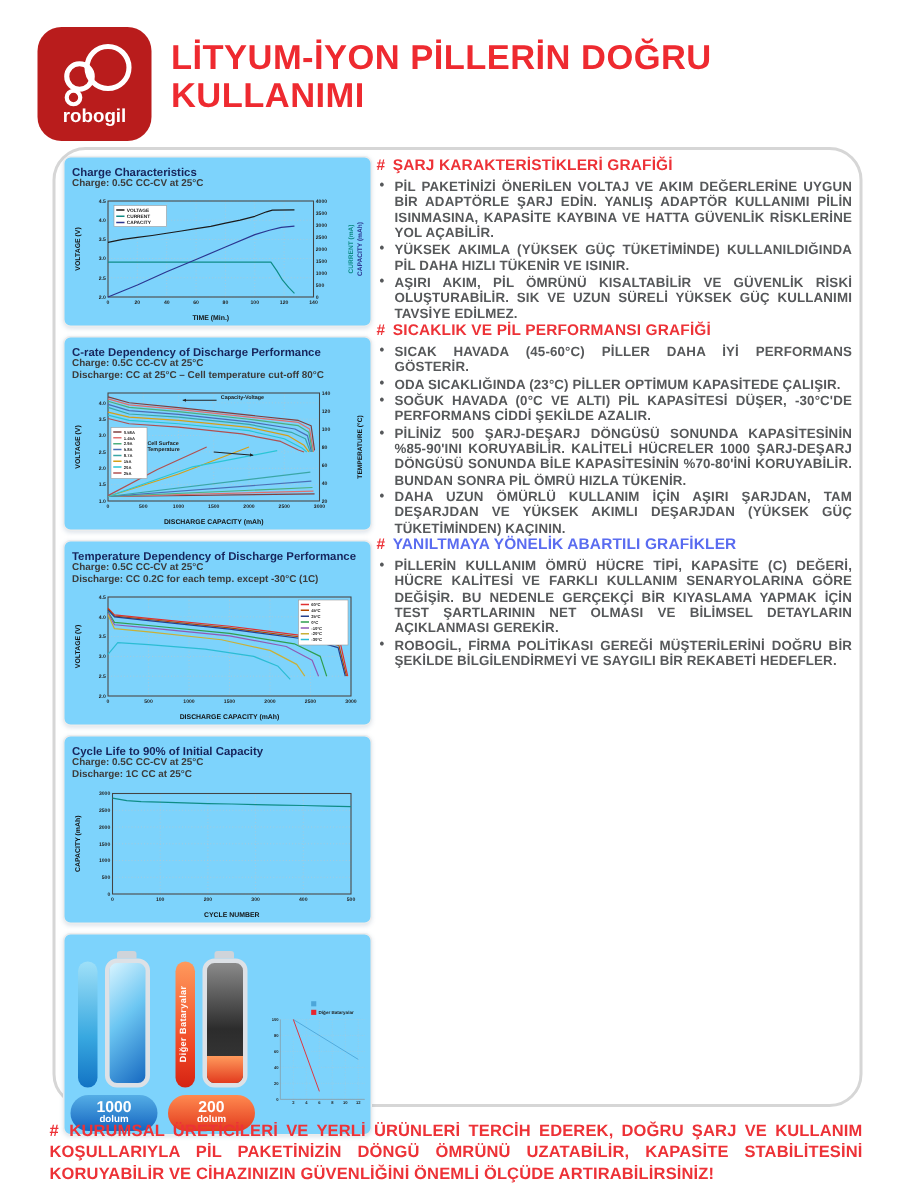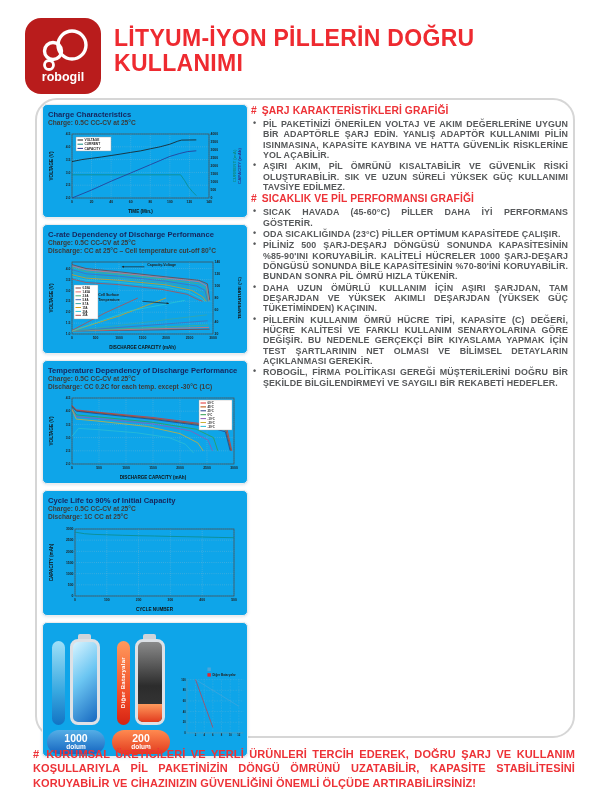--- a/index.html
+++ b/index.html
@@ -17,21 +17,21 @@
     font-size:23px;font-weight:800;color:#ee2a30;line-height:1.1;letter-spacing:.3px;
   }
   
   .panel{
     position:absolute;left:35px;top:98px;width:540px;height:640px;
     border:2px solid #d6d6d6;border-radius:22px;box-sizing:border-box;background:#fff;
   }
   
   .charts-col{position:absolute;left:42px;top:104px;width:206px;display:flex;flex-direction:column;gap:6px;}
   .chart-card{
-    background:#0ea5e9;border:1px solid #ececec;border-radius:5px;
+    background:#7dd3fc;border:1px solid #ececec;border-radius:5px;
     box-shadow:0 1px 3px rgba(80,110,150,.18);
     padding:5px 3px 2px 5px;
   }
   .chart-title{font-size:7.6px;font-weight:800;color:#17255c;line-height:1.25;}
   .chart-sub{font-size:6.6px;font-weight:600;color:#3c3c3c;line-height:1.25;}
   .chart-card svg{display:block;margin-top:1px;}
   
   .battery-panel{display:flex;align-items:flex-end;padding:6px 0 2px 4px;gap:7px;}
   .bat-col{display:flex;flex-direction:column;align-items:center;}
   .bat-row{display:flex;align-items:flex-end;gap:4px;height:96px;}
@@ -401,32 +401,35 @@
       </svg>
     </div>
   </div>
 
 <div class="sections-col">
     <div class="section">
       <div class="sec-heading"><span class="hash">#</span><span class="sec-title" style="color: rgb(237, 50, 55);">ŞARJ KARAKTERİSTİKLERİ GRAFİĞİ</span></div>
       <div class="bullet">PİL PAKETİNİZİ ÖNERİLEN VOLTAJ VE AKIM DEĞERLERİNE UYGUN BİR ADAPTÖRLE ŞARJ EDİN. YANLIŞ ADAPTÖR KULLANIMI PİLİN ISINMASINA, KAPASİTE KAYBINA VE HATTA GÜVENLİK RİSKLERİNE YOL AÇABİLİR.</div>
     </div>
     <div class="section">
+      <div class="bullet">YÜKSEK AKIMLA (YÜKSEK GÜÇ TÜKETİMİNDE) KULLANILDIĞINDA PİL DAHA HIZLI TÜKENİR VE ISINIR.</div>
       <div class="bullet">AŞIRI AKIM, PİL ÖMRÜNÜ KISALTABİLİR VE GÜVENLİK RİSKİ OLUŞTURABİLİR. SIK VE UZUN SÜRELİ YÜKSEK GÜÇ KULLANIMI TAVSİYE EDİLMEZ.</div>
     </div>
     <div class="section">
       <div class="sec-heading"><span class="hash">#</span><span class="sec-title" style="color: rgb(237, 50, 55);">SICAKLIK VE PİL PERFORMANSI GRAFİĞİ</span></div>
       <div class="bullet">SICAK HAVADA (45-60°C) PİLLER DAHA İYİ PERFORMANS GÖSTERİR.</div>
       <div class="bullet">ODA SICAKLIĞINDA (23°C) PİLLER OPTİMUM KAPASİTEDE ÇALIŞIR.</div>
+      <div class="bullet">SOĞUK HAVADA (0°C VE ALTI) PİL KAPASİTESİ DÜŞER, -30°C'DE PERFORMANS CİDDİ ŞEKİLDE AZALIR.</div>
     </div>
     <div class="section">
       <div class="bullet">PİLİNİZ 500 ŞARJ-DEŞARJ DÖNGÜSÜ SONUNDA KAPASİTESİNİN %85-90'INI KORUYABİLİR. KALİTELİ HÜCRELER 1000 ŞARJ-DEŞARJ DÖNGÜSÜ SONUNDA BİLE KAPASİTESİNİN %70-80'İNİ KORUYABİLİR. BUNDAN SONRA PİL ÖMRÜ HIZLA TÜKENİR.</div>
       <div class="bullet">DAHA UZUN ÖMÜRLÜ KULLANIM İÇİN AŞIRI ŞARJDAN, TAM DEŞARJDAN VE YÜKSEK AKIMLI DEŞARJDAN (YÜKSEK GÜÇ TÜKETİMİNDEN) KAÇININ.</div>
     </div>
     <div class="section">
+      <div class="sec-heading"><span class="hash">#</span><span class="sec-title" style="color: rgb(90, 108, 240);">YANILTMAYA YÖNELİK ABARTILI GRAFİKLER</span></div>
       <div class="bullet">PİLLERİN KULLANIM ÖMRÜ HÜCRE TİPİ, KAPASİTE (C) DEĞERİ, HÜCRE KALİTESİ VE FARKLI KULLANIM SENARYOLARINA GÖRE DEĞİŞİR. BU NEDENLE GERÇEKÇİ BİR KIYASLAMA YAPMAK İÇİN TEST ŞARTLARININ NET OLMASI VE BİLİMSEL DETAYLARIN AÇIKLANMASI GEREKİR.</div>
       <div class="bullet">ROBOGİL, FİRMA POLİTİKASI GEREĞİ MÜŞTERİLERİNİ DOĞRU BİR ŞEKİLDE BİLGİLENDİRMEYİ VE SAYGILI BİR REKABETİ HEDEFLER.</div>
     </div>
   </div>
 
 <div class="footer">
   <span class="hash">#</span><span>KURUMSAL ÜRETİCİLERİ VE YERLİ ÜRÜNLERİ TERCİH EDEREK, DOĞRU ŞARJ VE KULLANIM KOŞULLARIYLA PİL PAKETİNİZİN DÖNGÜ ÖMRÜNÜ UZATABİLİR, KAPASİTE STABİLİTESİNİ KORUYABİLİR VE CİHAZINIZIN GÜVENLİĞİNİ ÖNEMLİ ÖLÇÜDE ARTIRABİLİRSİNİZ!</span>
 </div>
 
 </body></html>

